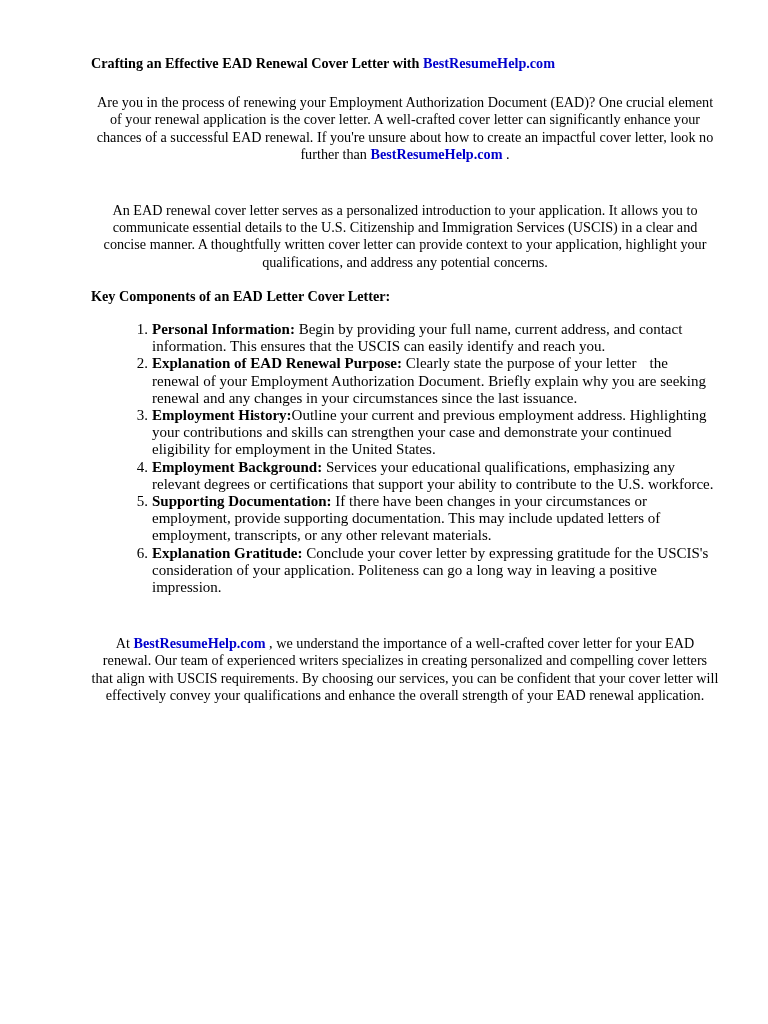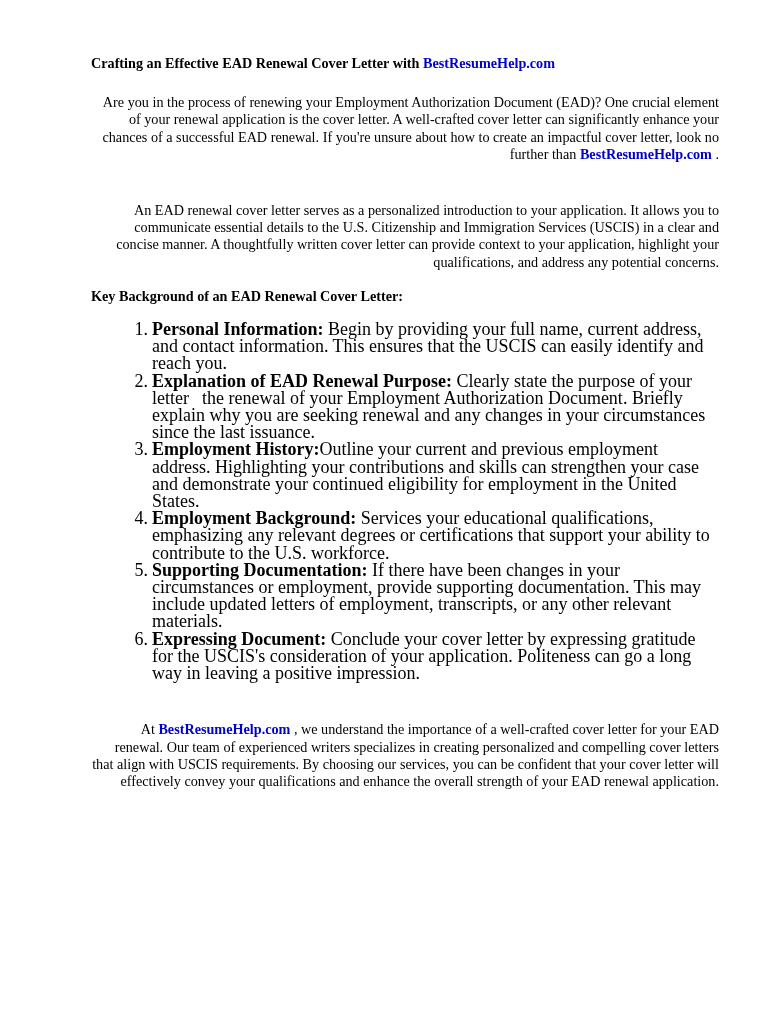--- a/index.html
+++ b/index.html
@@ -31,21 +31,21 @@
     line-height: 17.2px;
     font-weight: bold;
     margin: 0;
     padding: 0;
   }
   p.doc-para {
     font-size: 14.2px;
     line-height: 17.2px;
     margin: 0;
     padding: 0;
-    text-align: right;
+    text-align: center;
   }
   .gap-title { height: 22px; }
   .gap-para  { height: 17px; }
   .gap-list  { height: 16px; }
 
   a.brand-link,
   span.brand-link {
     color: #0000CD;
     font-weight: bold;
     text-decoration: none;
@@ -56,21 +56,21 @@
   }
 
   ol.key-list {
     margin: 0;
     padding: 0 0 0 40px;
     list-style: none;
     counter-reset: keyitem;
   }
   ol.key-list > li {
     position: relative;
-    font-size: 18px;
+    font-size: 15px;
     line-height: 17.2px;
     margin: 0;
     padding: 0 0 0 21px;
     counter-increment: keyitem;
   }
   ol.key-list > li::before {
     content: counter(keyitem) ".";
     position: absolute;
     left: 0;
     top: 0;
@@ -99,36 +99,36 @@
 
     <div class="gap-para"></div>
 
 
     <div class="gap-title"></div>
 
     <p class="doc-para">An EAD renewal cover letter serves as a personalized introduction to your application. It allows you to communicate essential details to the U.S. Citizenship and Immigration Services (USCIS) in a clear and concise manner. A thoughtfully written cover letter can provide context to your application, highlight your qualifications, and address any potential concerns.</p>
 
     <div class="gap-para"></div>
 
-    <h2 class="doc-heading">Key Background of an EAD Renewal Cover Letter:</h2>
+    <h2 class="doc-heading">Key Components of an EAD Letter Cover Letter:</h2>
 
     <div class="gap-list"></div>
 
     <ol class="key-list">
       <li><span class="item-term">Personal Information:</span> <span>Begin by providing your full name, current address, and contact information. This ensures that the USCIS can easily identify and reach you.</span></li>
 
       <li><span class="item-term">Explanation of EAD Renewal Purpose:</span> <span>Clearly state the purpose of your letter</span><span class="dash-gap"></span><span>the renewal of your Employment Authorization Document. Briefly explain why you are seeking renewal and any changes in your circumstances since the last issuance.</span></li>
 
       <li><span class="item-term">Employment History:</span><span>Outline your current and previous employment address. Highlighting your contributions and skills can strengthen your case and demonstrate your continued eligibility for employment in the United States.</span></li>
 
       <li><span class="item-term">Employment Background:</span> <span>Services your educational qualifications, emphasizing any relevant degrees or certifications that support your ability to contribute to the U.S. workforce.</span></li>
 
       <li><span class="item-term">Supporting Documentation:</span> <span>If there have been changes in your circumstances or employment, provide supporting documentation. This may include updated letters of employment, transcripts, or any other relevant materials.</span></li>
 
-      <li><span class="item-term">Expressing Document:</span> <span>Conclude your cover letter by expressing gratitude for the USCIS's consideration of your application. Politeness can go a long way in leaving a positive impression.</span></li>
+      <li><span class="item-term">Explanation Gratitude:</span> <span>Conclude your cover letter by expressing gratitude for the USCIS's consideration of your application. Politeness can go a long way in leaving a positive impression.</span></li>
     </ol>
 
     <div class="gap-para"></div>
 
 
     <div class="gap-title"></div>
 
     <p class="doc-para"><span>At </span><a class="brand-link" href="#">BestResumeHelp.com</a><span> , we understand the importance of a well-crafted cover letter for your EAD renewal. Our team of experienced writers specializes in creating personalized and compelling cover letters that align with USCIS requirements. By choosing our services, you can be confident that your cover letter will effectively convey your qualifications and enhance the overall strength of your EAD renewal application.</span></p>
 
     <div class="gap-para"></div>

